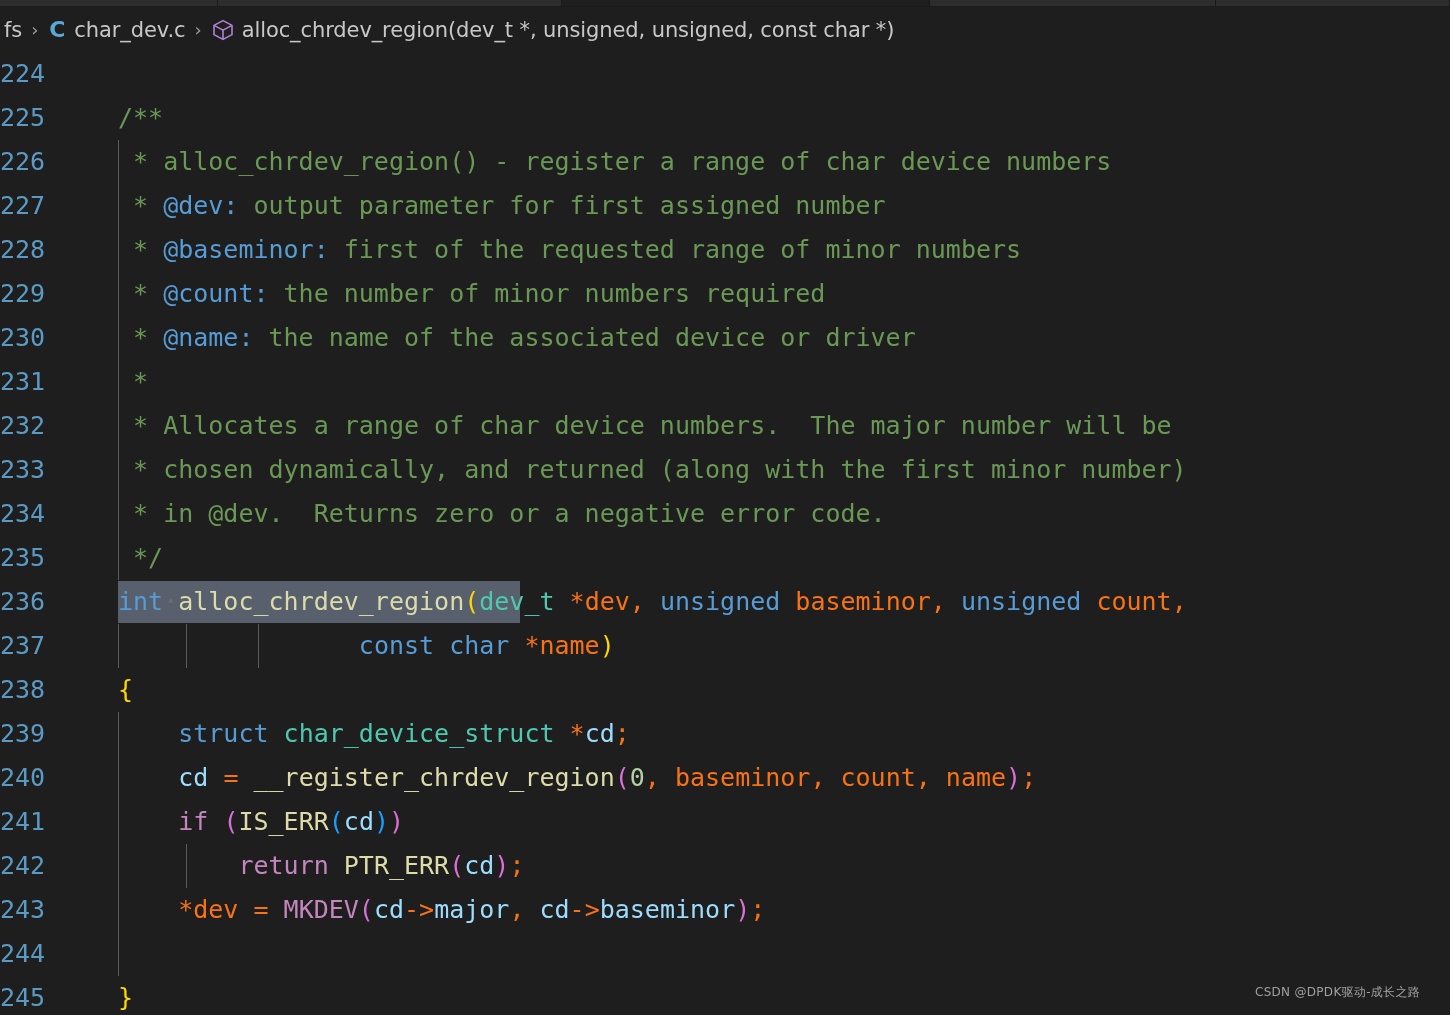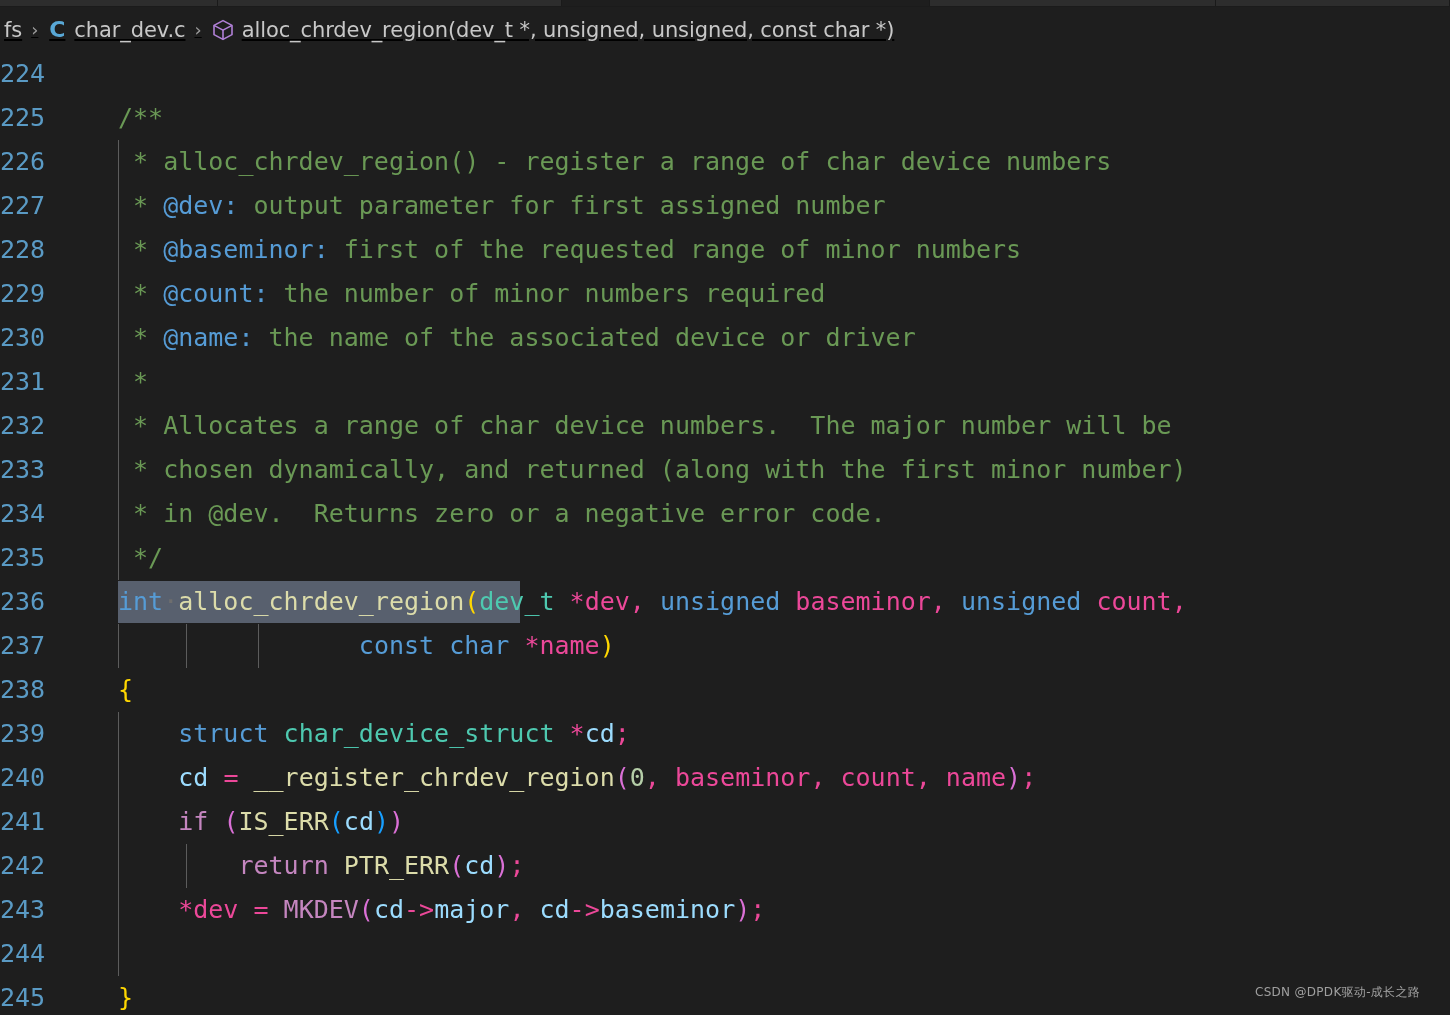--- a/index.html
+++ b/index.html
@@ -16,21 +16,20 @@
     -webkit-font-smoothing: antialiased;
   }
 
   .vscode-window {
     position: relative;
     width: 1450px;
     height: 1015px;
     background: #1e1e1e;
     display: flex;
     flex-direction: column;
-    text-decoration: underline;
   }
 
   
   .tab-strip {
     height: 6px;
     background: #252526;
     display: flex;
     flex: 0 0 auto;
     border-bottom: 1px solid #1b1b1b;
   }
@@ -149,21 +148,21 @@
   }
 
   
   .t-comment   { color: #6a9955; }
   .t-doctag    { color: #569cd6; }
   .t-keyword   { color: #569cd6; }
   .t-control   { color: #c586c0; }
   .t-func      { color: #dcdcaa; }
   .t-type      { color: #4ec9b0; }
   .t-var       { color: #9cdcfe; }
-  .t-plain     { color: #ec4899; }
+  .t-plain     { color: #f97316; }
   .t-number    { color: #b5cea8; }
   .t-br1       { color: #ffd700; }
   .t-br2       { color: #da70d6; }
   .t-br3       { color: #179fff; }
   .t-ws        { color: #6e6e6e; }
 
   
   .watermark {
     position: absolute;
     right: 30px;

